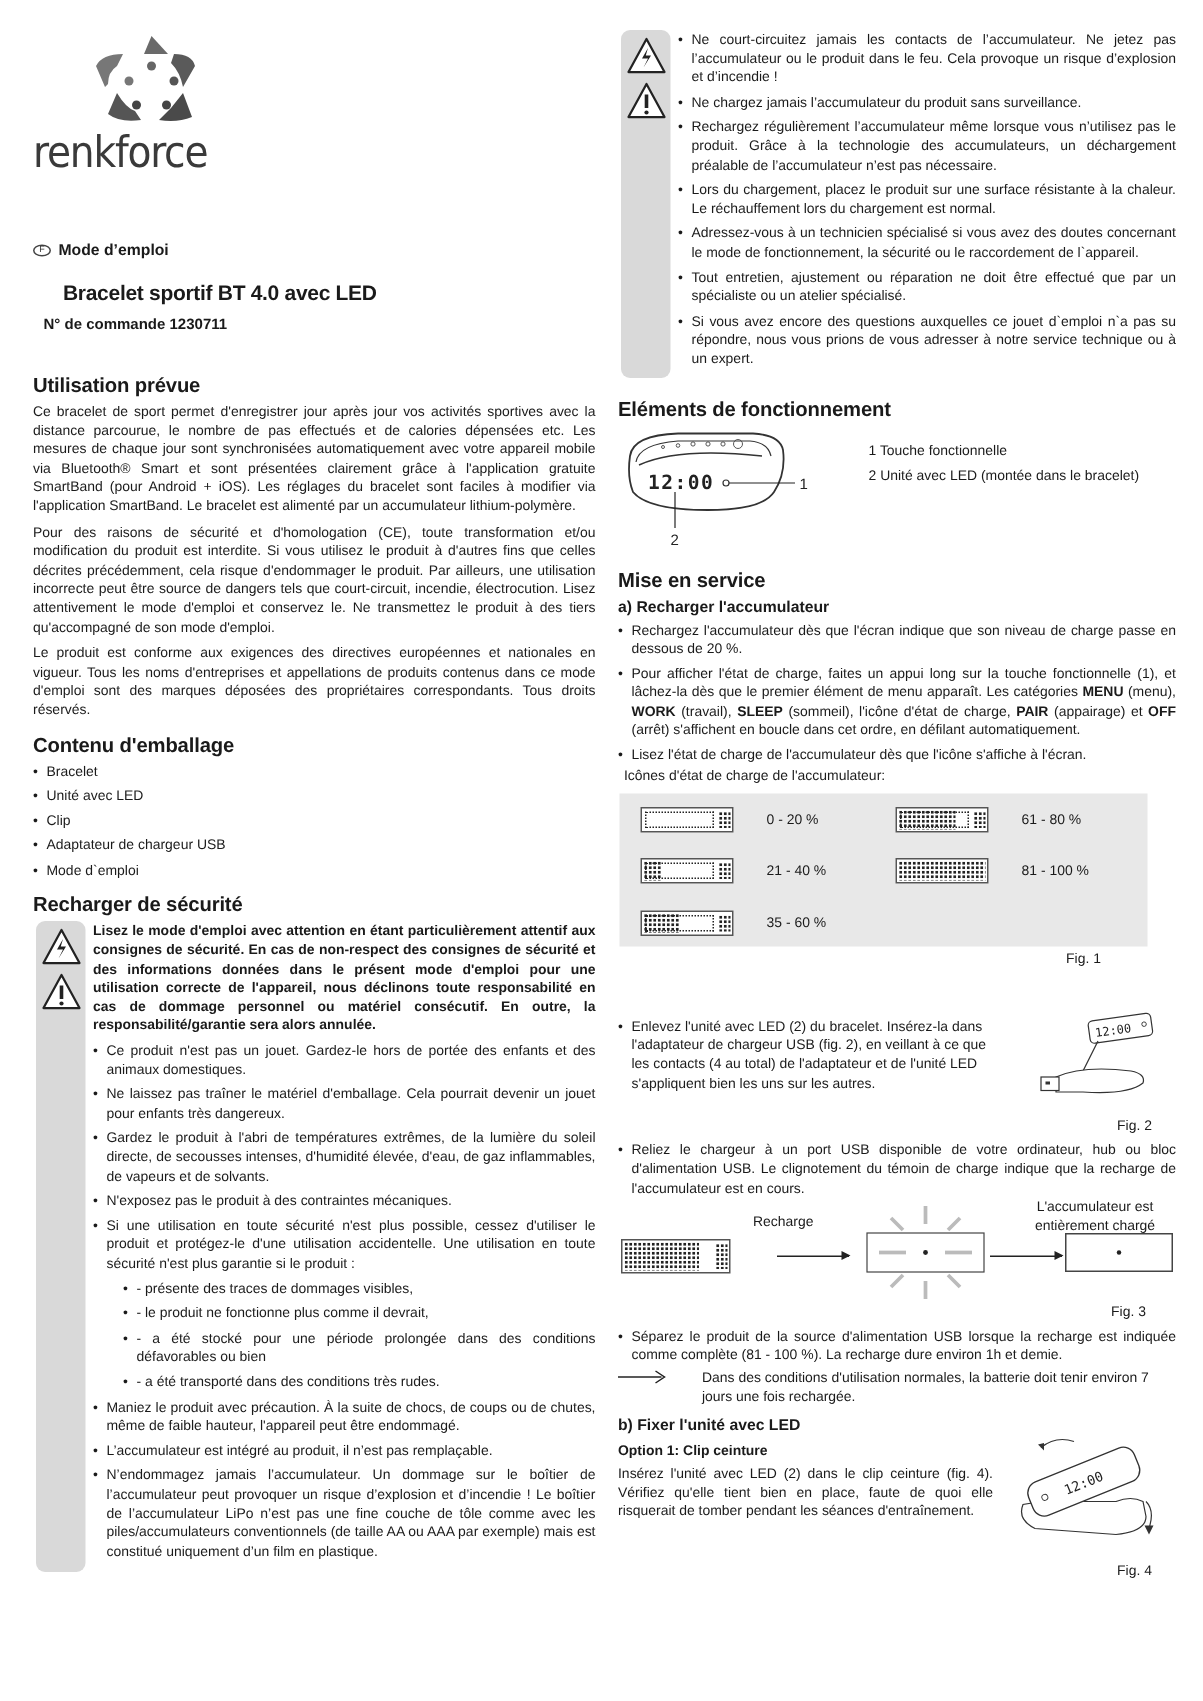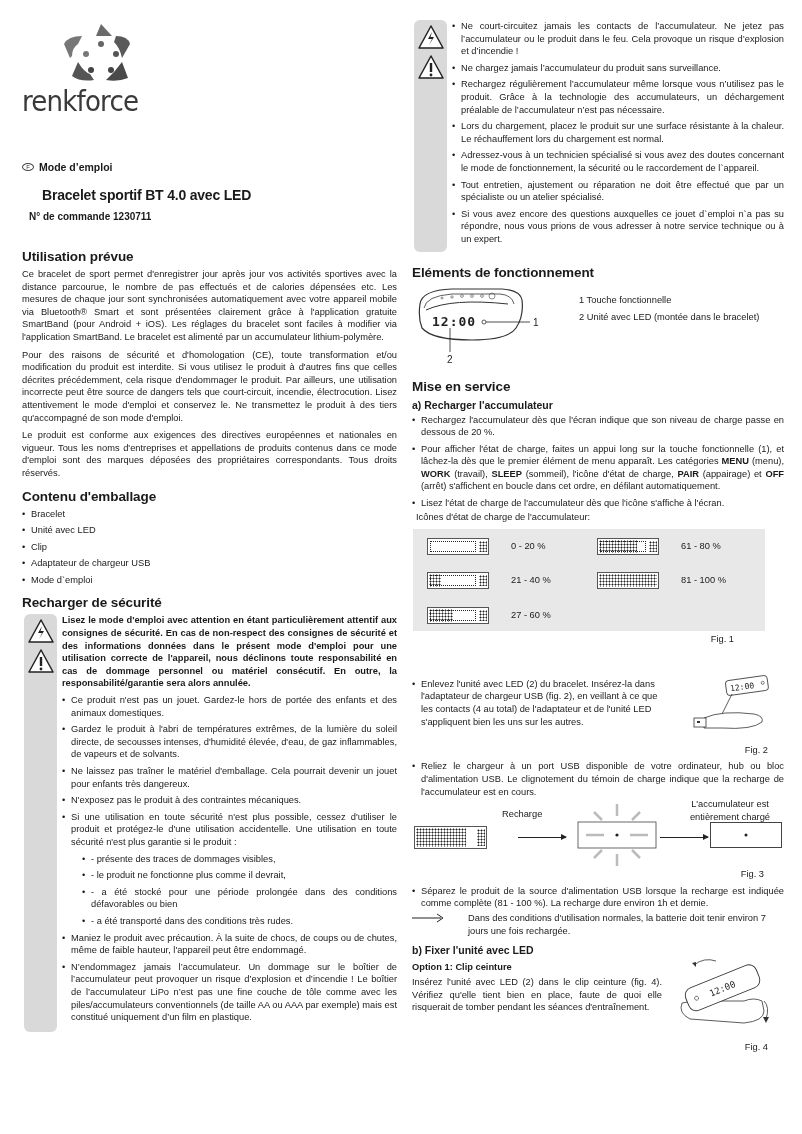--- a/index.html
+++ b/index.html
@@ -117,33 +117,34 @@
           </svg>
         <svg width="28" height="26" viewBox="0 0 28 26">
             <path d="M14 2 L26 24 L2 24 Z" fill="#fff" stroke="#222" stroke-width="1.5" stroke-linejoin="round"></path>
             <rect x="12.8" y="9" width="2.4" height="9" fill="#222"></rect>
             <circle cx="14" cy="21" r="1.4" fill="#222"></circle>
           </svg>
       </div>
       <p class="warn-lead">Lisez le mode d'emploi avec attention en étant particulièrement attentif aux consignes de sécurité. En cas de non-respect des consignes de sécurité et des informations données dans le présent mode d'emploi pour une utilisation correcte de l'appareil, nous déclinons toute responsabilité en cas de dommage personnel ou matériel consécutif. En outre, la responsabilité/garantie sera alors annulée.</p>
       <ul class="bullets">
         <li>Ce produit n'est pas un jouet. Gardez-le hors de portée des enfants et des animaux domestiques.</li>
+        <li>Ne laissez pas traîner le matériel d'emballage. Cela pourrait devenir un jouet pour enfants très dangereux.</li>
         <li>Gardez le produit à l'abri de températures extrêmes, de la lumière du soleil directe, de secousses intenses, d'humidité élevée, d'eau, de gaz inflammables, de vapeurs et de solvants.</li>
-        <li>Ne laissez pas traîner le matériel d'emballage. Cela pourrait devenir un jouet pour enfants très dangereux.</li>
         <li>N'exposez pas le produit à des contraintes mécaniques.</li>
         <li>
           <span>Si une utilisation en toute sécurité n'est plus possible, cessez d'utiliser le produit et protégez-le d'une utilisation accidentelle. Une utilisation en toute sécurité n'est plus garantie si le produit :</span>
           <ul class="dash" style="margin-top:4px;">
             <li>- présente des traces de dommages visibles,</li>
             <li>- le produit ne fonctionne plus comme il devrait,</li>
             <li>- a été stocké pour une période prolongée dans des conditions défavorables ou bien</li>
             <li>- a été transporté dans des conditions très rudes.</li>
           </ul>
         </li>
         <li>Maniez le produit avec précaution. À la suite de chocs, de coups ou de chutes, même de faible hauteur, l'appareil peut être endommagé.</li>
+        <li>L’accumulateur est intégré au produit, il n’est pas remplaçable.</li>
         <li>N’endommagez jamais l’accumulateur. Un dommage sur le boîtier de l’accumulateur peut provoquer un risque d’explosion et d’incendie ! Le boîtier de l’accumulateur LiPo n’est pas une fine couche de tôle comme avec les piles/accumulateurs conventionnels (de taille AA ou AAA par exemple) mais est constitué uniquement d’un film en plastique.</li>
       </ul>
     </div>
   </section>
 </div>
 
 <div class="col col-right" style="top:20px;">
   <div class="warn-block" style="padding-bottom:2px;">
     <div class="warn-bar"></div>
     <div class="warn-icons">
@@ -220,21 +221,21 @@
             <div class="batt-tip"></div>
           </div>
         <span>21 - 40 %</span>
       </div>
       <div class="batt-row" style="left:14px; top:78px;">
         <div class="batt">
             <div class="batt-frame"></div>
             <div class="batt-fill" style="width:24px;"></div>
             <div class="batt-tip"></div>
           </div>
-        <span>27 - 60 %</span>
+        <span>35 - 60 %</span>
       </div>
       <div class="batt-row" style="left:184px; top:9px;">
         <div class="batt">
             <div class="batt-frame"></div>
             <div class="batt-fill" style="width:38px;"></div>
             <div class="batt-tip"></div>
           </div>
         <span>61 - 80 %</span>
       </div>
       <div class="batt-row" style="left:184px; top:43px;">

